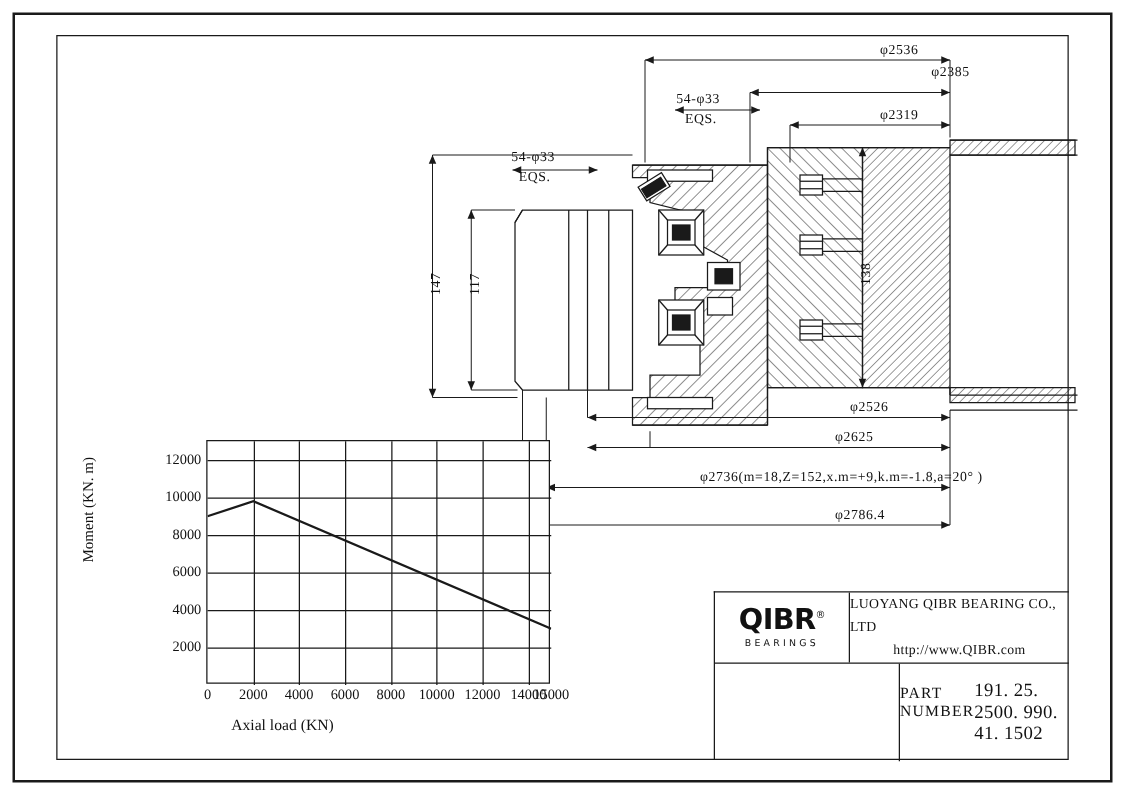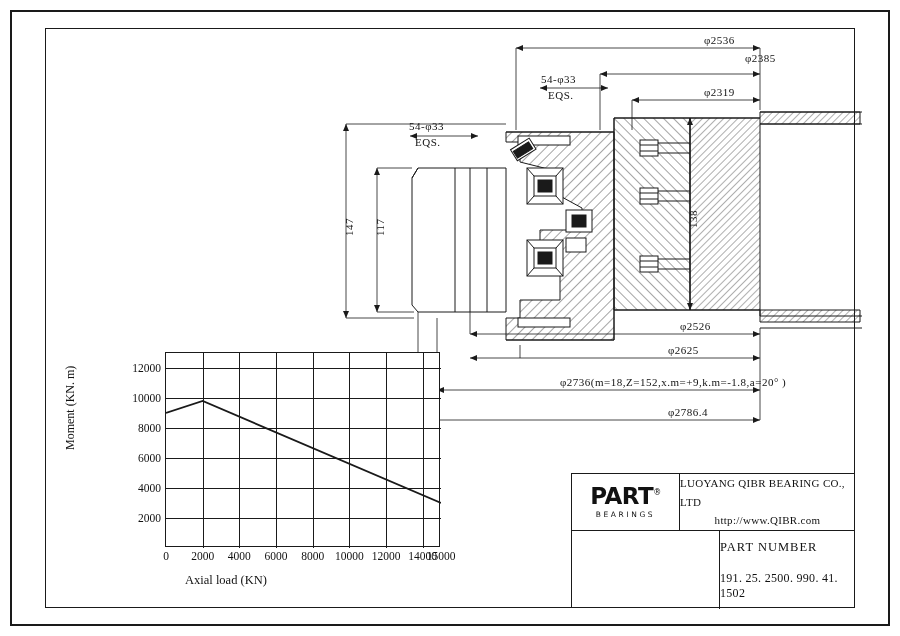--- a/index.html
+++ b/index.html
@@ -171,31 +171,31 @@
     box-sizing: border-box;
     padding: 8px 0 0 12px;
     font-size: 12.5px;
     line-height: 1.65;
     letter-spacing: .6px;
   }
   #tb-part {
     flex: 1;
     box-sizing: border-box;
     display: flex;
-    flex-direction: column;
-    align-items: flex-start;
+    flex-direction: row;
+    align-items: center;
     justify-content: center;
   }
   #tb-part-label {
     font-size: 12.5px;
     letter-spacing: 1px;
     margin-bottom: 16px;
   }
   #tb-part-no {
-    font-size: 12px;
+    font-size: 15px;
     letter-spacing: .3px;
   }
   svg.draw { position: absolute; left: 0; top: 0; overflow: visible; }
 </style>
 </head>
 <body>
 
 <div id="sheet">
 
   <div class="frame-outer"></div>
@@ -425,21 +425,21 @@
         <div class="xtick" style="left: 256.7px;">14000</div>
         <div class="xtick" style="left: 275px;">15000</div>
       </div>
     <div id="ylabel">Moment (KN. m)</div>
     <div id="xlabel">Axial load (KN)</div>
   </div>
 
   <div id="titleblock">
     <div id="tb-top">
       <div id="tb-logo">
-        <div id="logo-main"><span>PART</span><span id="logo-reg">®</span></div>
+        <div id="logo-main"><span>QIBR</span><span id="logo-reg">®</span></div>
         <div id="logo-sub">BEARINGS</div>
       </div>
       <div id="tb-company">
         <div>LUOYANG QIBR BEARING CO., LTD</div>
         <div>http://www.QIBR.com</div>
       </div>
     </div>
     <div id="tb-bottom">
       <div id="tb-desc">
       </div>

